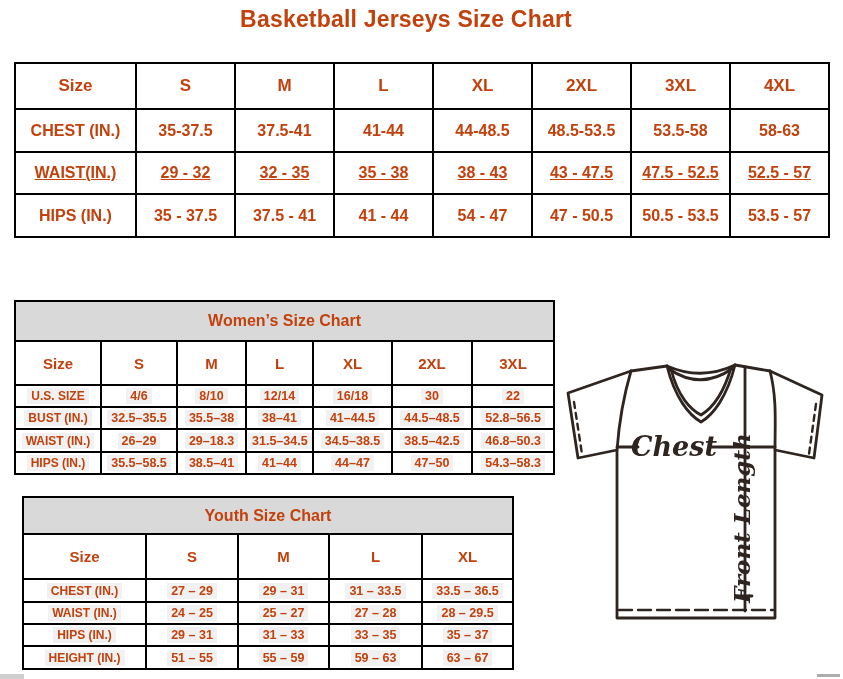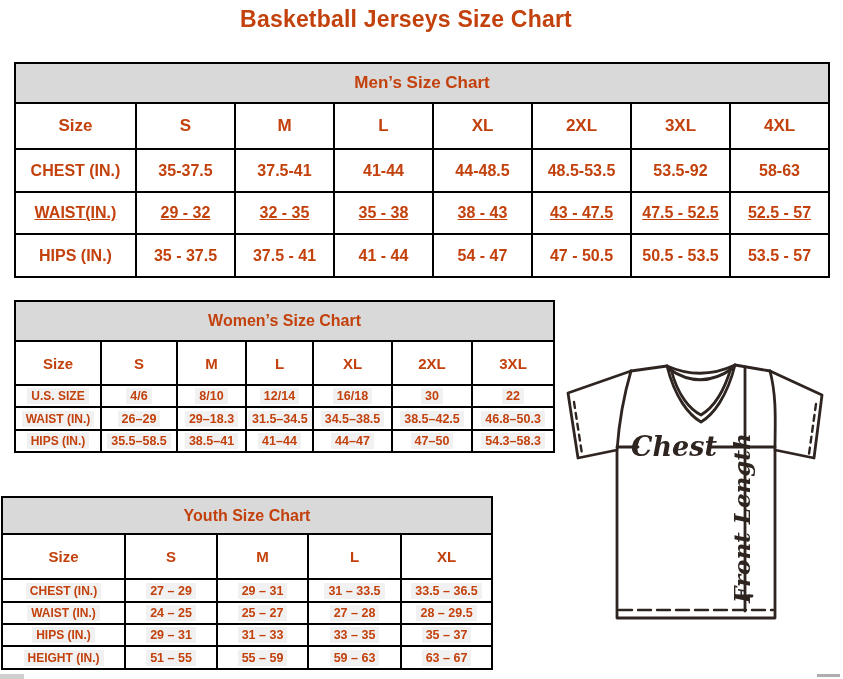--- a/index.html
+++ b/index.html
@@ -33,41 +33,38 @@
       <col style="width:121px">
         <col style="width:99px">
         <col style="width:99px">
         <col style="width:99px">
       <col style="width:99px">
         <col style="width:99px">
         <col style="width:99px">
         <col style="width:99px">
     </colgroup>
     <tbody>
-        <tr class="chart-title-row" style="height:40px;">
-      <td colspan="8">Men’s Size Chart</td>
-    </tr>
     <tr class="size-row" style="height:46px;">
       <td class="label-cell">Size</td>
       <td>S</td>
       <td>M</td>
       <td>L</td>
       <td>XL</td>
       <td>2XL</td>
       <td>3XL</td>
       <td>4XL</td>
     </tr>
     <tr class="data-row" style="height:43px;">
       <td class="label-cell">CHEST (IN.)</td>
       <td>35-37.5</td>
       <td>37.5-41</td>
       <td>41-44</td>
       <td>44-48.5</td>
       <td>48.5-53.5</td>
-      <td>53.5-92</td>
+      <td>53.5-58</td>
       <td>58-63</td>
     </tr>
     <tr class="data-row" style="height:42px;text-decoration:underline;">
       <td class="label-cell">WAIST(IN.)</td>
       <td>29 - 32</td>
       <td>32 - 35</td>
       <td>35 - 38</td>
       <td>38 - 43</td>
       <td>43 - 47.5</td>
       <td>47.5 - 52.5</td>
@@ -111,20 +108,29 @@
     </tr>
     <tr class="data-row" style="height:22px;">
       <td class="label-cell"><span class="hl">U.S. SIZE</span></td>
       <td><span class="hl">4/6</span></td>
       <td><span class="hl">8/10</span></td>
       <td><span class="hl">12/14</span></td>
       <td><span class="hl">16/18</span></td>
       <td><span class="hl">30</span></td>
       <td><span class="hl">22</span></td>
     </tr>
+    <tr class="data-row" style="height:22px;">
+      <td class="label-cell"><span class="hl">BUST (IN.)</span></td>
+      <td><span class="hl">32.5–35.5</span></td>
+      <td><span class="hl">35.5–38</span></td>
+      <td><span class="hl">38–41</span></td>
+      <td><span class="hl">41–44.5</span></td>
+      <td><span class="hl">44.5–48.5</span></td>
+      <td><span class="hl">52.8–56.5</span></td>
+    </tr>
     <tr class="data-row" style="height:23px;">
       <td class="label-cell"><span class="hl">WAIST (IN.)</span></td>
       <td><span class="hl">26–29</span></td>
       <td><span class="hl">29–18.3</span></td>
       <td><span class="hl">31.5–34.5</span></td>
       <td><span class="hl">34.5–38.5</span></td>
       <td><span class="hl">38.5–42.5</span></td>
       <td><span class="hl">46.8–50.3</span></td>
     </tr>
     <tr class="data-row" style="height:22px;">
@@ -132,21 +138,21 @@
       <td><span class="hl">35.5–58.5</span></td>
       <td><span class="hl">38.5–41</span></td>
       <td><span class="hl">41–44</span></td>
       <td><span class="hl">44–47</span></td>
       <td><span class="hl">47–50</span></td>
       <td><span class="hl">54.3–58.3</span></td>
     </tr>
   </tbody>
     </table>
 
-  <table class="sizechart" id="youth-table" style="left:1px;top:496px;width:490px;">
+  <table class="sizechart" id="youth-table" style="left:22px;top:496px;width:490px;">
     <colgroup>
       <col style="width:123px">
         <col style="width:92px">
         <col style="width:91px">
         <col style="width:93px">
         <col style="width:91px">
     </colgroup>
     <tbody>
         <tr class="chart-title-row" style="height:37px;">
       <td colspan="5">Youth Size Chart</td>

